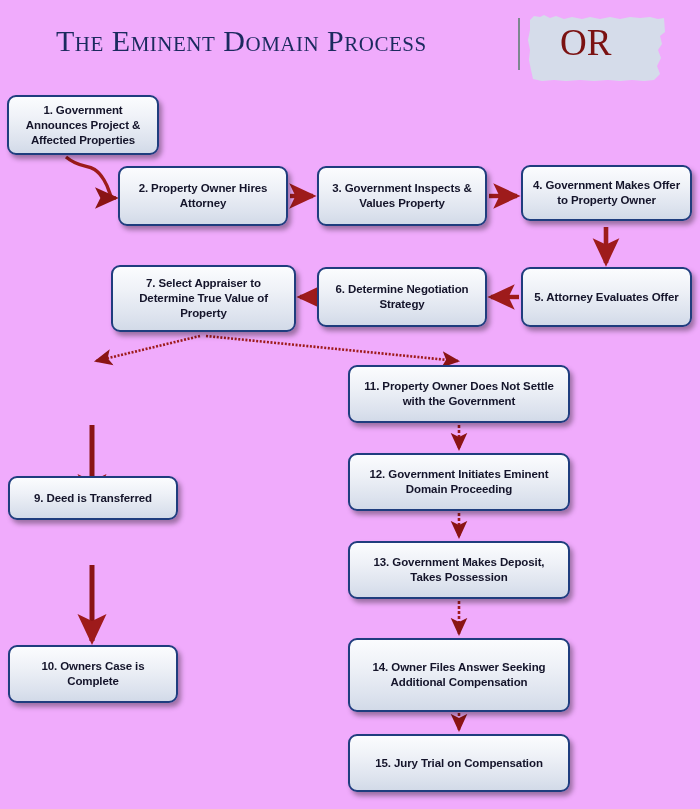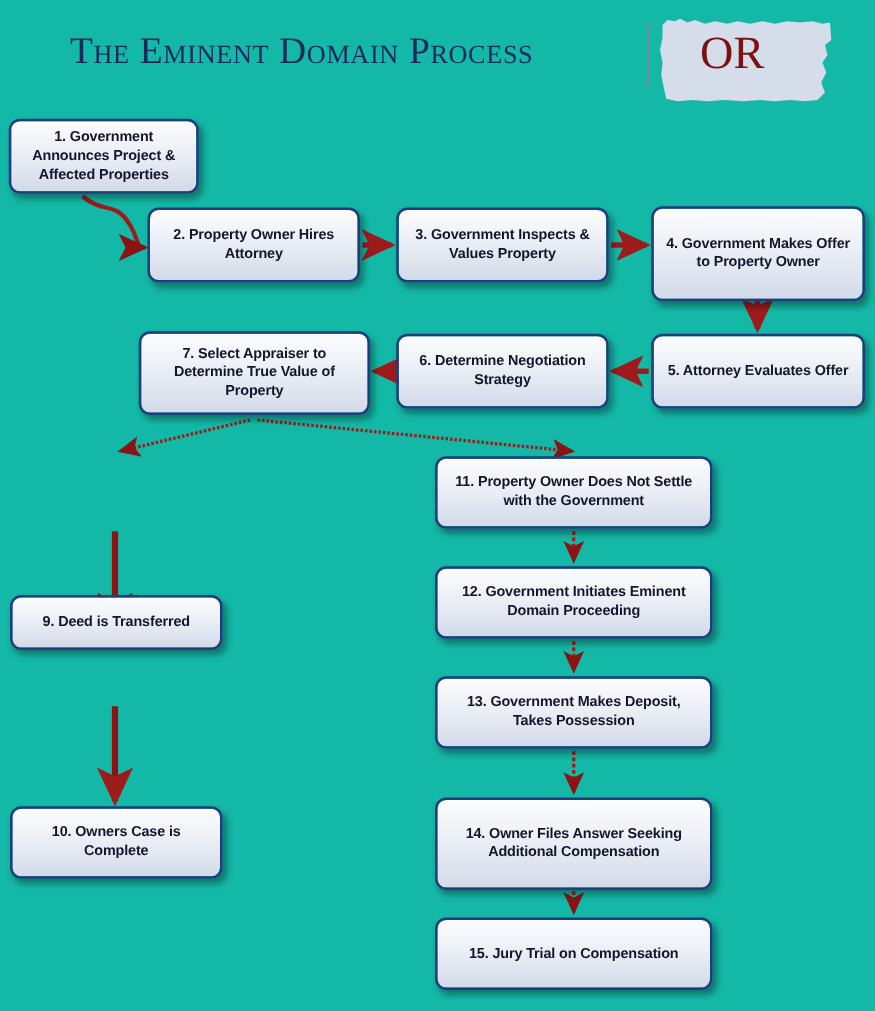--- a/index.html
+++ b/index.html
@@ -4,21 +4,21 @@
 <style>
   html, body {
     margin: 0;
     padding: 0;
     background: #41525c;
   }
   #canvas {
     position: relative;
     width: 700px;
     height: 809px;
-    background: #14b8a6;
+    background: #f0abfc;
     overflow: hidden;
     font-family: "Liberation Sans", sans-serif;
   }
 
   
   #header {
     position: absolute;
     left: 0; top: 0;
     width: 700px; height: 88px;
   }
@@ -145,21 +145,21 @@
 
   <div class="node" style="left: 7px; top: 95px; width: 152px; height: 60px;">
       <span>1. Government Announces Project &amp; Affected Properties</span>
     </div>
   <div class="node" style="left: 118px; top: 166px; width: 170px; height: 60px;">
       <span>2. Property Owner Hires Attorney</span>
     </div>
   <div class="node" style="left: 317px; top: 166px; width: 170px; height: 60px;">
       <span>3. Government Inspects &amp; Values Property</span>
     </div>
-  <div class="node" style="left: 521px; top: 165px; width: 171px; height: 76px;">
+  <div class="node" style="left: 521px; top: 165px; width: 171px; height: 56px;">
       <span>4. Government Makes Offer to Property Owner</span>
     </div>
   <div class="node" style="left: 521px; top: 267px; width: 171px; height: 60px;">
       <span>5. Attorney Evaluates Offer</span>
     </div>
   <div class="node" style="left: 317px; top: 267px; width: 170px; height: 60px;">
       <span>6. Determine Negotiation Strategy</span>
     </div>
   <div class="node" style="left: 111px; top: 265px; width: 185px; height: 67px;">
       <span>7. Select Appraiser to Determine True Value of Property</span>

